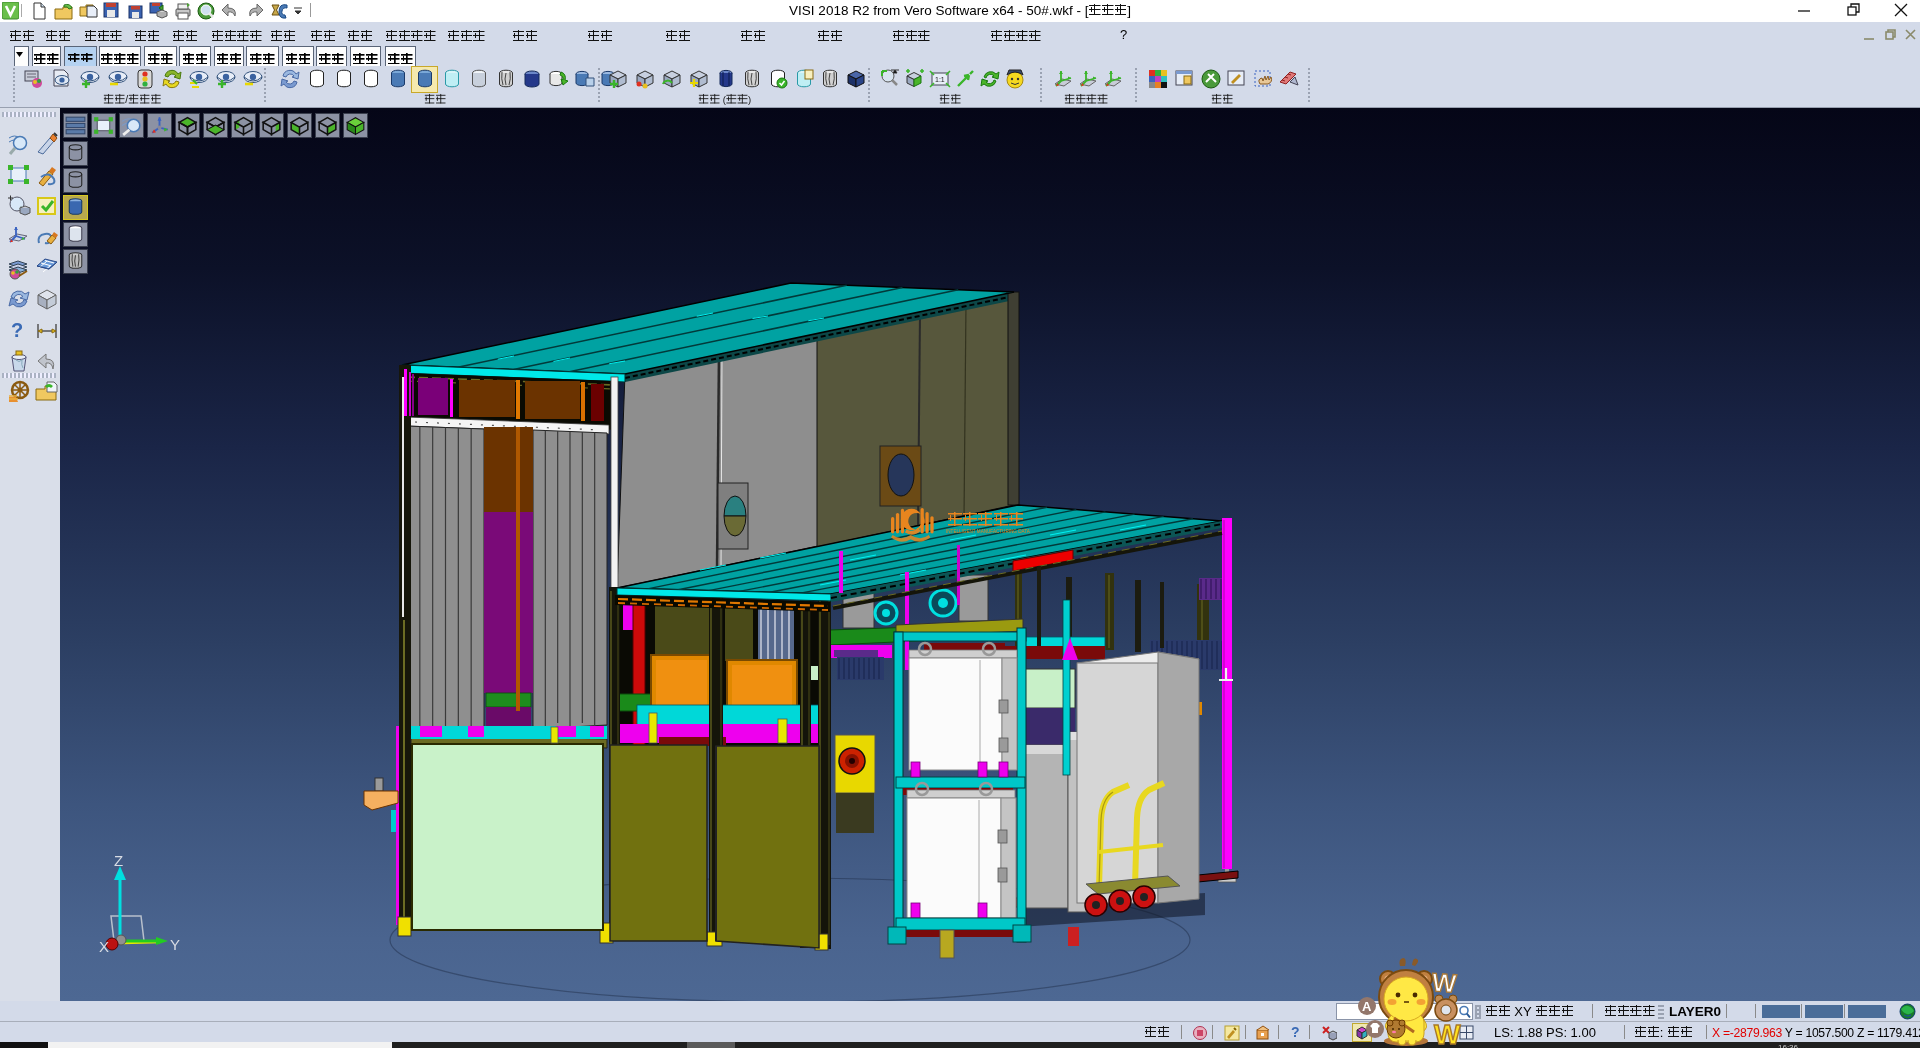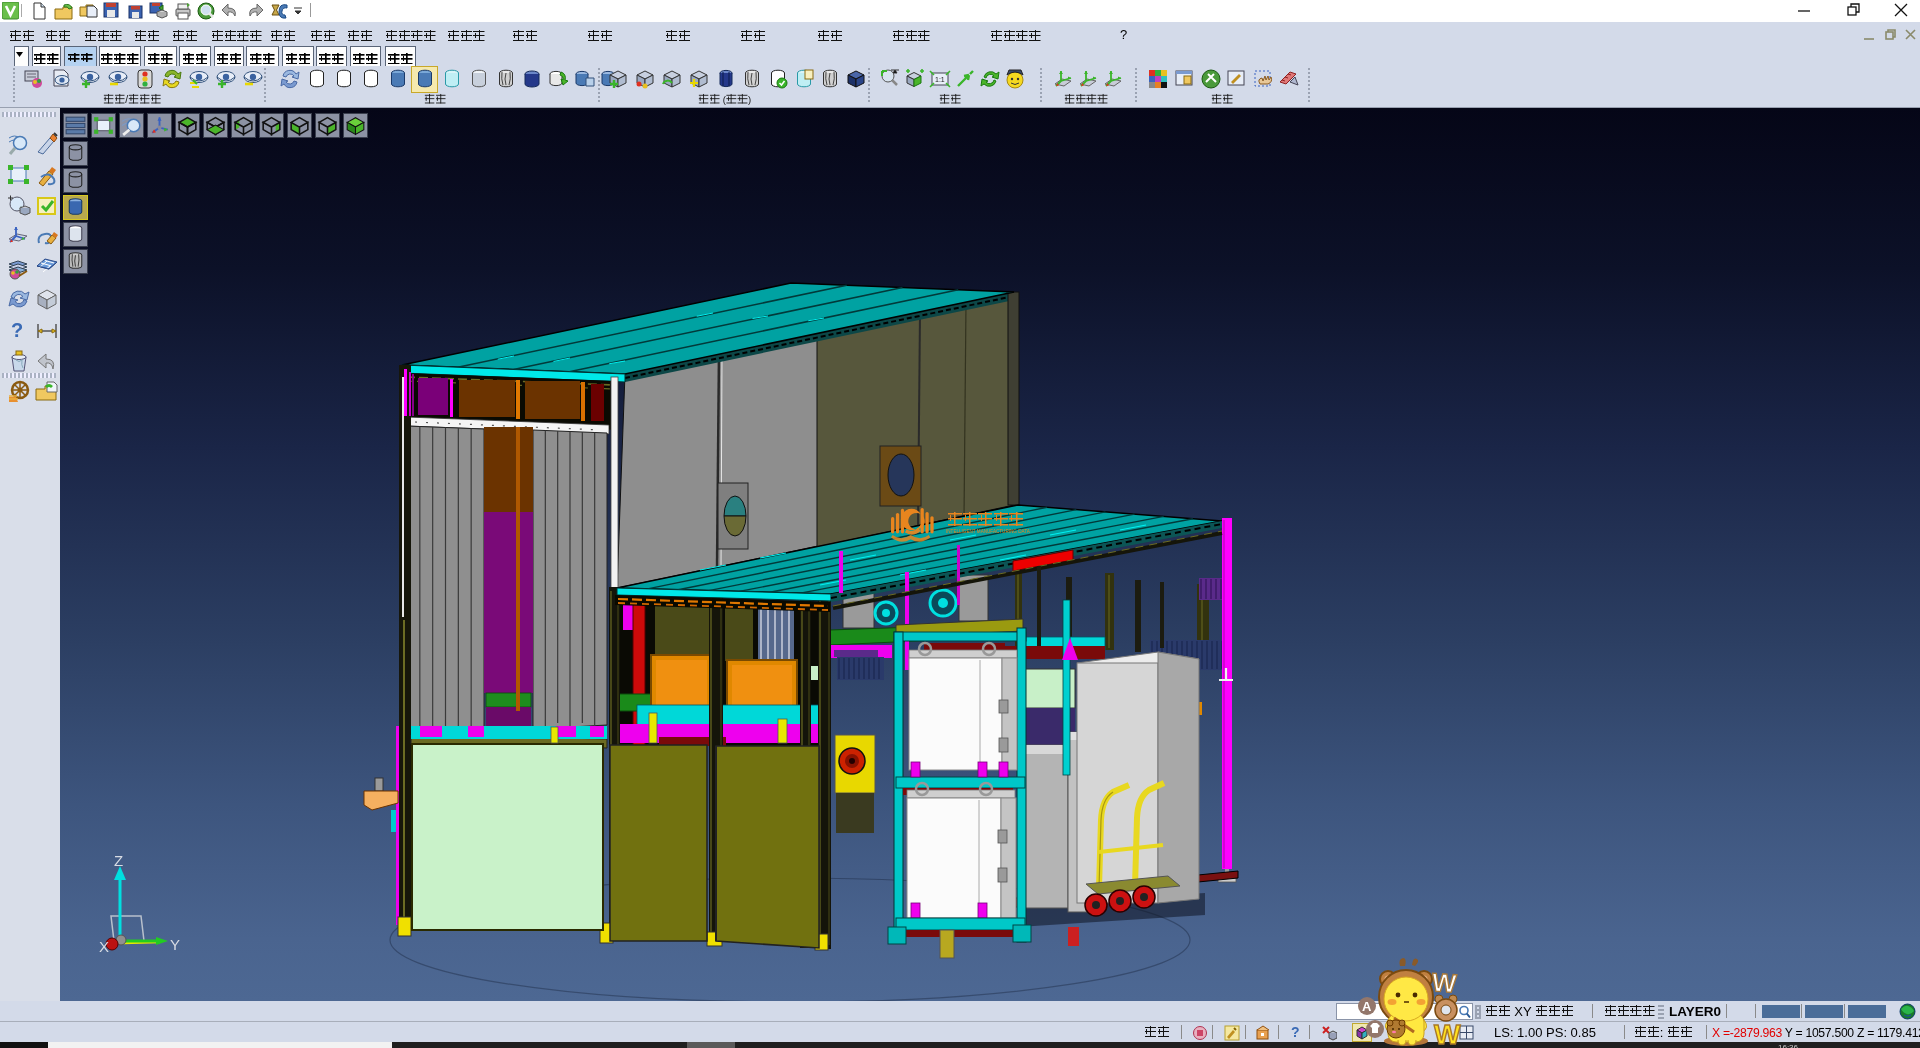--- a/index.html
+++ b/index.html
@@ -335,20 +335,21 @@
       <rect x="927" y="508" width="4" height="31" rx="2"></rect>
       <rect x="933" y="513" width="4" height="26" rx="2"></rect>
       <rect x="939" y="518" width="4" height="21" rx="2"></rect>
       <path fill-rule="evenodd" d="M916,509 a13,13 0 1 0 .1,0 z M922,514 a10,10 0 1 0 .1,0 z"></path>
       <path d="M910,534 q7,5 14,-2 l3,4 q-9,8 -19,2 z" opacity=".92"></path>
       <path d="M893,541 q10,8 22,0 q12,8 22,0 l2,3 q-12,9 -24,2 q-12,7 -24,-2 z" opacity=".85"></path>
     </g>
     <text x="946" y="533" font-size="4.6" fill="#e8851e" font-family="Liberation Sans">INTELLIGENT MANUFACTURING DATA</text>
   </svg>
 <div class="abs" id="titlebar">
+ <div class="abs" id="title">VISI 2018 R2 from Vero Software x64 - 50#.wkf - [<span class="z"></span><span class="z"></span><span class="z"></span>]</div>
  <svg class="abs" style="left:2px;top:2px" width="17" height="18" viewBox="0 0 17 18">
       <rect width="17" height="17" rx="2" fill="#6abf4b" stroke="#3a8a2a"></rect>
       <path d="M4,4 L8.5,13 L13,4" stroke="#fff" stroke-width="2.6" fill="none"></path>
     </svg>
     <div class="abs" style="left:21px;top:4px;width:1px;height:13px;background:#aaa"></div>
     <svg class="abs" style="left:32px;top:2px" width="15" height="18" viewBox="0 0 15 18">
       <path d="M2,1 h7 l4,4 v12 h-11 z" fill="#fff" stroke="#333"></path>
       <path d="M9,1 v4 h4" fill="#cfe0f0" stroke="#333"></path>
     </svg>
     <svg class="abs" style="left:54px;top:3px" width="20" height="18" viewBox="0 0 20 18">
@@ -979,21 +980,21 @@
     <div class="abs" style="left:1352px;top:0;width:20px;height:19px;background:#f0e8b0;border:1px solid #c0a830"></div>
     <svg class="abs" style="left:1354px;top:2px" width="16" height="16" viewBox="0 0 16 16">
       <path d="M3,5 L8,2 L13,5 L8,8 Z" fill="#cc44cc" stroke="#333"></path>
       <path d="M3,5 v6 l5,3 v-6 z" fill="#8833aa" stroke="#333"></path>
       <path d="M13,5 v6 l-5,3 v-6 z" fill="#30b0c0" stroke="#333"></path>
     </svg>
     <svg class="abs" style="left:1459px;top:2px" width="16" height="16" viewBox="0 0 16 16">
       <rect x="1" y="1" width="13" height="13" fill="#e8ecf4" stroke="#3a4a6a"></rect>
       <path d="M1,7.5 H14 M7.5,1 V14" stroke="#3a4a6a"></path>
     </svg>
-    <span class="st" style="left:1494px;top:2px">LS: 1.00 PS: 0.85</span>
+    <span class="st" style="left:1494px;top:2px">LS: 1.88 PS: 1.00</span>
     <span class="sep1" style="left:1624px;top:2px"></span>
     <span class="st" style="left:1634px;top:2px"><span class="z"></span><span class="z"></span>: <span class="z"></span><span class="z"></span></span>
     <span class="sep1" style="left:1706px;top:2px"></span>
     <span class="st" style="left:1712px;top:3px;font-size:12.2px;letter-spacing:-0.3px"><span style="color:#e00000">X =-2879.963</span> Y = 1057.500 Z = 1179.412</span>
   </div>
 <div class="abs" id="taskbar">
  <div class="abs" style="left:0;top:0;width:48px;height:6px;background:#111"></div>
  <div class="abs" style="left:48px;top:0;width:344px;height:6px;background:#f2f2f2"></div>
  <div class="abs" style="left:687px;top:0;width:48px;height:6px;background:#5a5a5a"></div>
  <div class="abs" style="left:1778px;top:1px;width:30px;height:5px;color:#ccc;font-size:8px">16:36</div>

